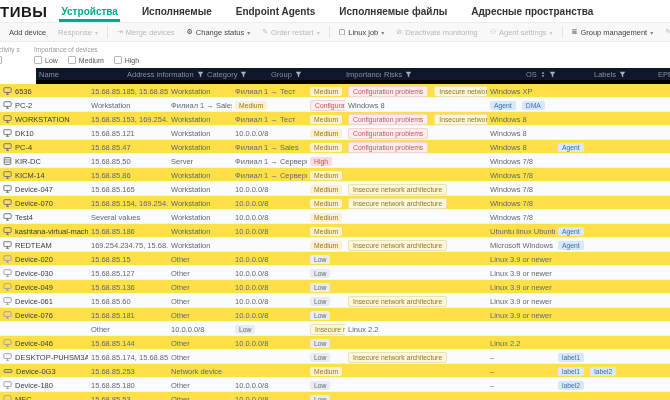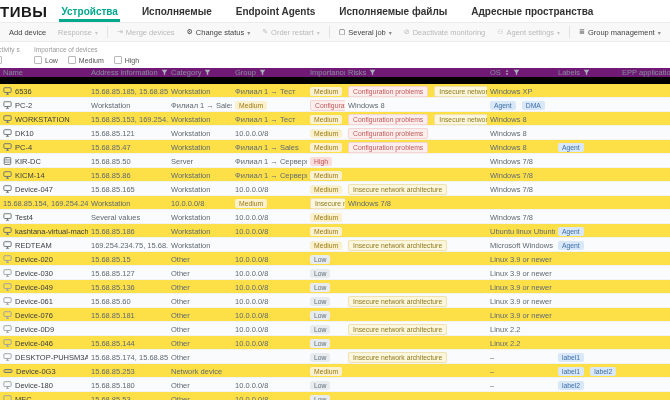--- a/index.html
+++ b/index.html
@@ -24,21 +24,21 @@
   
   .filters { display:flex; gap:14px; padding:4px 0 4px 8px; height:26px; background:#fff; }
   .fgroup { display:flex; flex-direction:column; gap:3px; }
   .fgroup.clip { margin-left:-14px; overflow:hidden; width:26px; }
   .flabel { font-size:6.5px; color:#9a9a9a; white-space:nowrap; }
   .fopts { display:flex; gap:10px; align-items:center; }
   .fopt { display:flex; align-items:center; gap:3px; font-size:7px; color:#555; cursor:pointer; }
   .cbx { width:8px; height:8px; border:1px solid #b9b9b9; border-radius:1px; background:#fff; flex:0 0 auto; }
   
   .grid { display:grid; grid-template-columns:88px 80px 64px 75px 38px 142px 68px 64px 51px; align-items:center; }
-  .thead { height:16px; border-bottom:7px solid #000000; background:#701a75; }
+  .thead { height:16px; border-bottom:4px solid #000000; background:#0f172a;margin-left:36px; }
   .th { display:flex; align-items:center; gap:3px; font-size:7.5px; color:#85909a; padding:0 3px; overflow:hidden; white-space:nowrap; }
   .th svg { flex:0 0 auto; }
   .tr { height:14px; border-bottom:1px solid #f2f2f2; background:#fde047; }
   .tr:nth-child(even) { background:#fafbfc; }
   .td { font-size:7.5px; color:#3c4043; padding:0 3px; overflow:hidden; white-space:nowrap; display:flex; align-items:center; gap:3px; height:14px; }
   .td.gray { color:#5f6a73; }
   .devicon { flex:0 0 auto; display:inline-flex; }
   .badge { display:inline-block; font-size:6.8px; line-height:9px; padding:0 4px; border-radius:2px; white-space:nowrap; }
   .imp-Medium { background:var(--medium-bg); color:var(--medium-fg); }
   .imp-High   { background:var(--high-bg);   color:var(--high-fg); }
@@ -81,21 +81,21 @@
         <span class="caret">▾</span>
       </button>
       <button class="tbtn disabled">
         <span class="ticon">✎</span>
         <span>Order restart</span>
         <span class="caret">▾</span>
       </button>
       <span class="tsep"></span>
       <button class="tbtn">
         <span class="ticon">▢</span>
-        <span>Several job</span>
+        <span>Linux job</span>
         <span class="caret">▾</span>
       </button>
       <button class="tbtn disabled">
         <span class="ticon">⊘</span>
         <span>Deactivate monitoring</span>
       </button>
       <button class="tbtn disabled">
         <span class="ticon">⚇</span>
         <span>Agent settings</span>
         <span class="caret">▾</span>
@@ -388,20 +388,30 @@
       </div>
     <div class="td c-risk">
         <span class="badge risk-yellow" style="margin-right: 3px;">Insecure network architecture</span>
       </div>
     <div class="td gray c-os">Windows 7/8</div>
     <div class="td c-lbl"></div>
     <div class="td c-epp"></div>
   </div>
 
   <div class="grid tr">
+    <div class="td c-name">
+        <span class="devicon">
+          <svg width="9" height="8" viewBox="0 0 12 11">
+            <rect x="1" y="1" width="10" height="6.5" rx="1" fill="none" stroke="#6b7278" stroke-width="1.3"></rect>
+            <line x1="4" y1="10" x2="8" y2="10" stroke="#6b7278" stroke-width="1.3"></line>
+            <line x1="6" y1="7.5" x2="6" y2="10" stroke="#6b7278" stroke-width="1.3"></line>
+          </svg>
+        </span>
+        <span class="nm">Device-070</span>
+      </div>
     <div class="td gray c-addr">15.68.85.154, 169.254.246.99</div>
     <div class="td gray c-cat">Workstation</div>
     <div class="td gray c-grp">10.0.0.0/8</div>
     <div class="td c-imp">
         <span class="badge imp-Medium">Medium</span>
       </div>
     <div class="td c-risk">
         <span class="badge risk-yellow" style="margin-right: 3px;">Insecure network architecture</span>
       </div>
     <div class="td gray c-os">Windows 7/8</div>
@@ -595,30 +605,20 @@
     <div class="td c-imp">
         <span class="badge imp-Low">Low</span>
       </div>
     <div class="td c-risk"></div>
     <div class="td gray c-os">Linux 3.9 or newer</div>
     <div class="td c-lbl"></div>
     <div class="td c-epp"></div>
   </div>
 
   <div class="grid tr">
-    <div class="td c-name">
-        <span class="devicon">
-          <svg width="9" height="8" viewBox="0 0 12 11">
-            <rect x="1" y="1" width="10" height="6.5" rx="1" fill="none" stroke="#9aa1a7" stroke-width="1.3"></rect>
-            <line x1="4" y1="10" x2="8" y2="10" stroke="#9aa1a7" stroke-width="1.3"></line>
-            <line x1="6" y1="7.5" x2="6" y2="10" stroke="#9aa1a7" stroke-width="1.3"></line>
-          </svg>
-        </span>
-        <span class="nm">Device-0D9</span>
-      </div>
     <div class="td gray c-addr"></div>
     <div class="td gray c-cat">Other</div>
     <div class="td gray c-grp">10.0.0.0/8</div>
     <div class="td c-imp">
         <span class="badge imp-Low">Low</span>
       </div>
     <div class="td c-risk">
         <span class="badge risk-yellow" style="margin-right: 3px;">Insecure network architecture</span>
       </div>
     <div class="td gray c-os">Linux 2.2</div>

